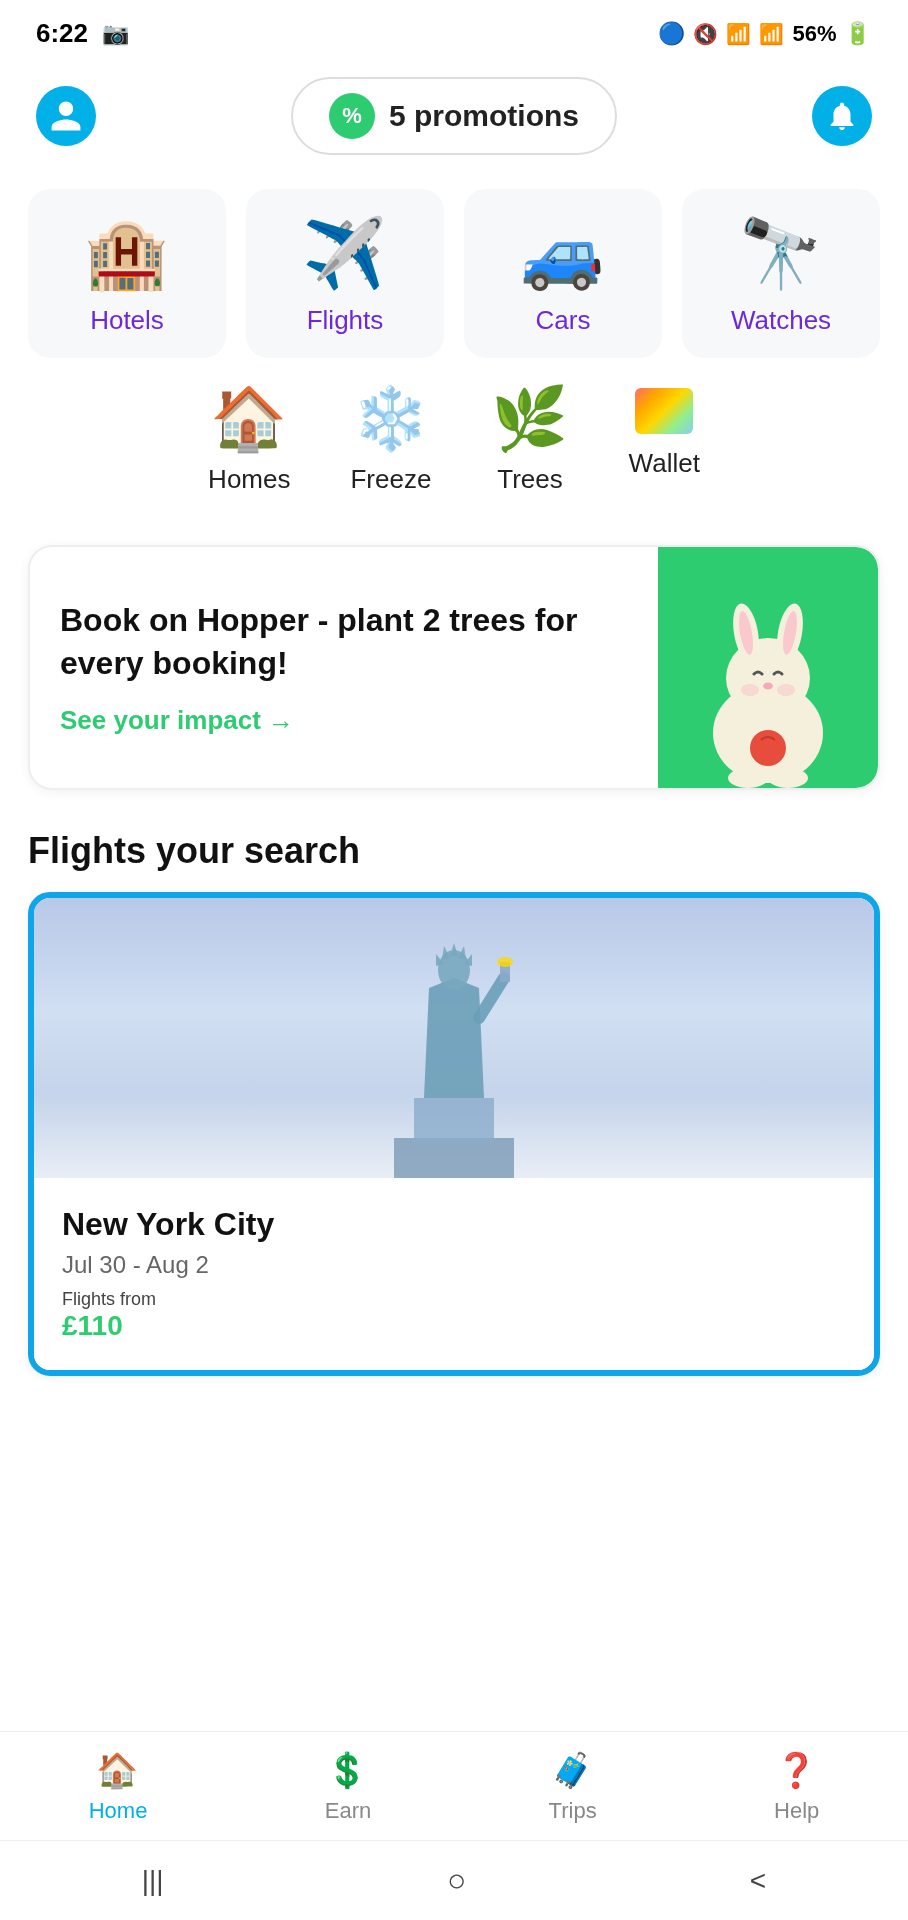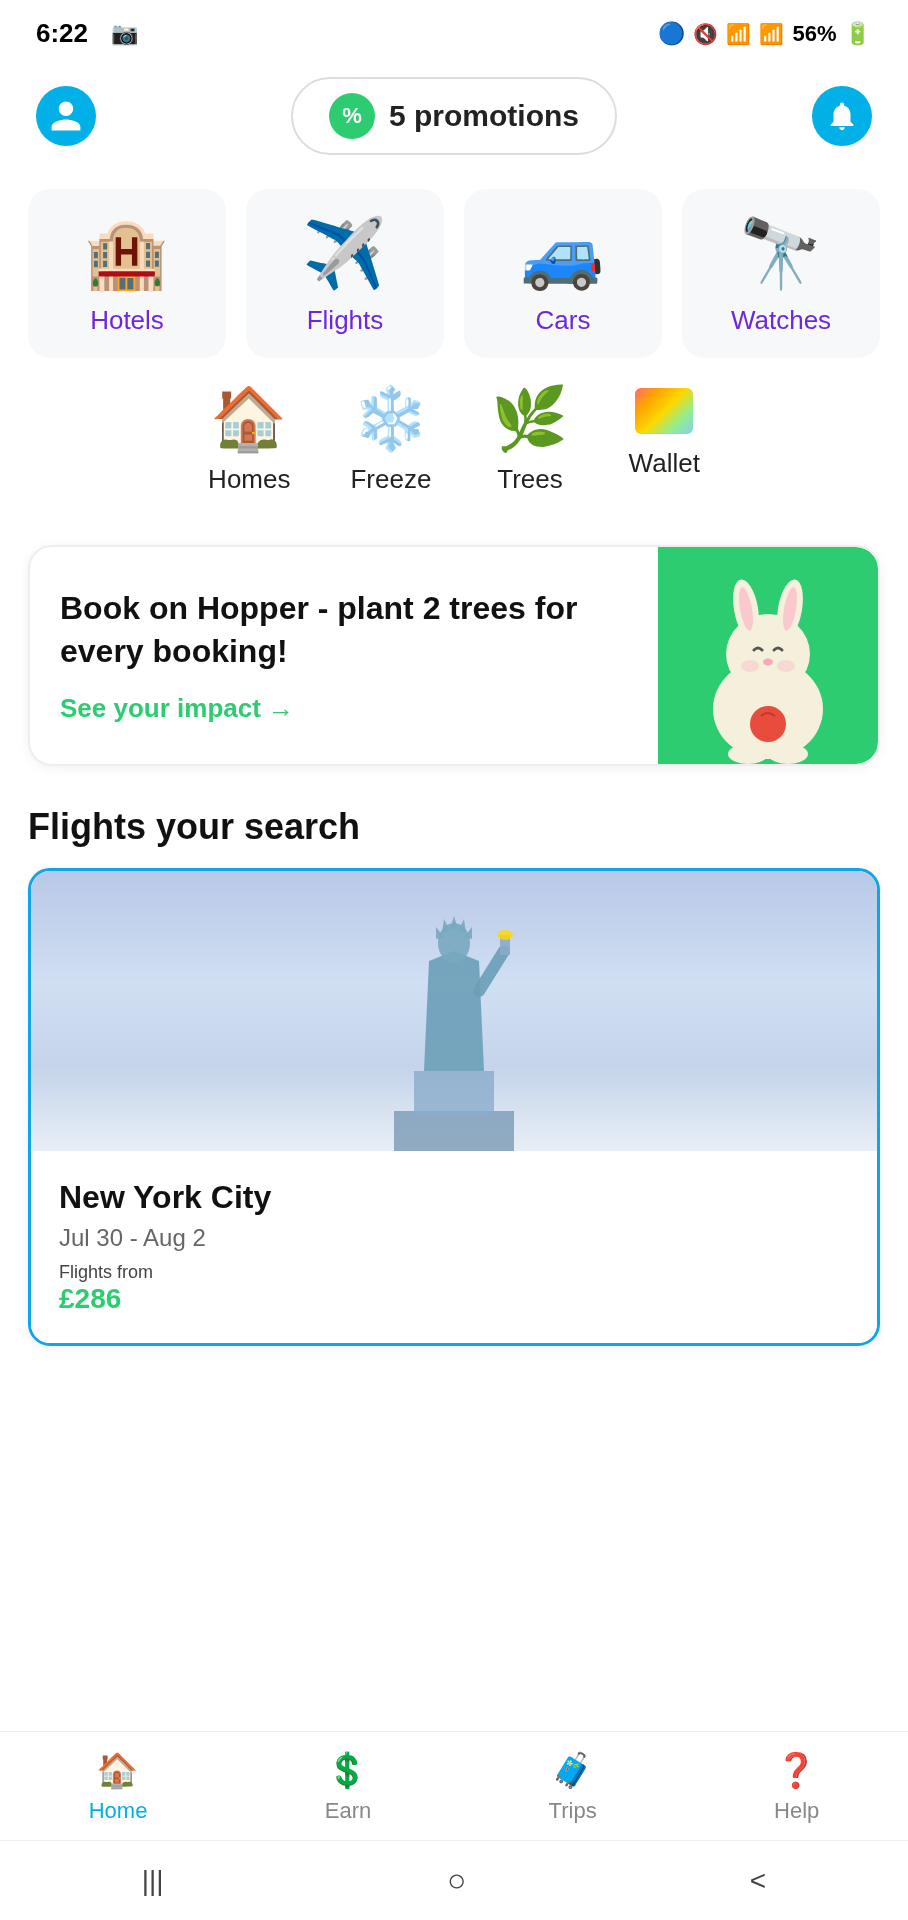--- a/index.html
+++ b/index.html
@@ -16,21 +16,21 @@
     
     .status-bar {
       display: flex;
       justify-content: space-between;
       align-items: center;
       padding: 18px 36px 10px;
       font-size: 26px;
       font-weight: 600;
       color: #000;
     }
-    .status-left { display: flex; align-items: center; gap: 23px; }
+    .status-left { display: flex; align-items: center; gap: 14px; }
     .status-right { display: flex; align-items: center; gap: 8px; font-size: 22px; }
 
     
     .header {
       display: flex;
       justify-content: space-between;
       align-items: center;
       padding: 18px 36px 24px;
     }
     .avatar-icon {
@@ -117,21 +117,21 @@
       border-radius: 24px;
       border: 2px solid #eee;
       display: flex;
       align-items: stretch;
       overflow: hidden;
       min-height: 220px;
       box-shadow: 0 2px 12px rgba(0,0,0,0.06);
     }
     .promo-text {
       flex: 1;
-      padding: 40px 30px;
+      padding: 52px 30px;
       display: flex;
       flex-direction: column;
       justify-content: center;
     }
     .promo-title {
       font-size: 32px;
       font-weight: 800;
       color: #111;
       line-height: 1.35;
       margin-bottom: 20px;
@@ -161,21 +161,21 @@
       font-size: 36px;
       font-weight: 800;
       color: #111;
       padding: 10px 28px 20px;
     }
 
     .search-card {
       margin: 0 28px 30px;
       border-radius: 22px;
       overflow: hidden;
-      border: 3px solid #0ea5e9;
+      border: 6px solid #0ea5e9;
       box-shadow: 0 2px 10px rgba(0,0,0,0.07);
       cursor: pointer;
     }
     .search-card-image {
       width: 100%;
       height: 280px;
       background: linear-gradient(180deg, #b8c8e8 0%, #d0dff2 40%, #c5d4ea 70%, #e8eef6 100%);
       display: flex;
       align-items: flex-end;
       justify-content: center;
@@ -408,21 +408,21 @@
       <rect x="126" y="64" width="10" height="20" fill="#8aabca" opacity="0.9"></rect>
       <ellipse cx="131" cy="64" rx="8" ry="5" fill="#ffd700" opacity="0.8"></ellipse>
     </svg>
   </div>
   <div class="search-card-info">
     <div class="search-card-city">New York City</div>
     <div class="search-card-dates">Jul 30 - Aug 2</div>
     <div class="search-card-from">
       <span>Flights from</span>
     </div>
-    <div class="search-card-price">£286</div>
+    <div class="search-card-price">£110</div>
   </div>
 </div>
 
 <div style="height: 200px;"></div>
 
 <nav class="bottom-nav">
   <div class="nav-item">
     <span class="nav-icon active">🏠</span>
     <span class="nav-label active">Home</span>
   </div>

